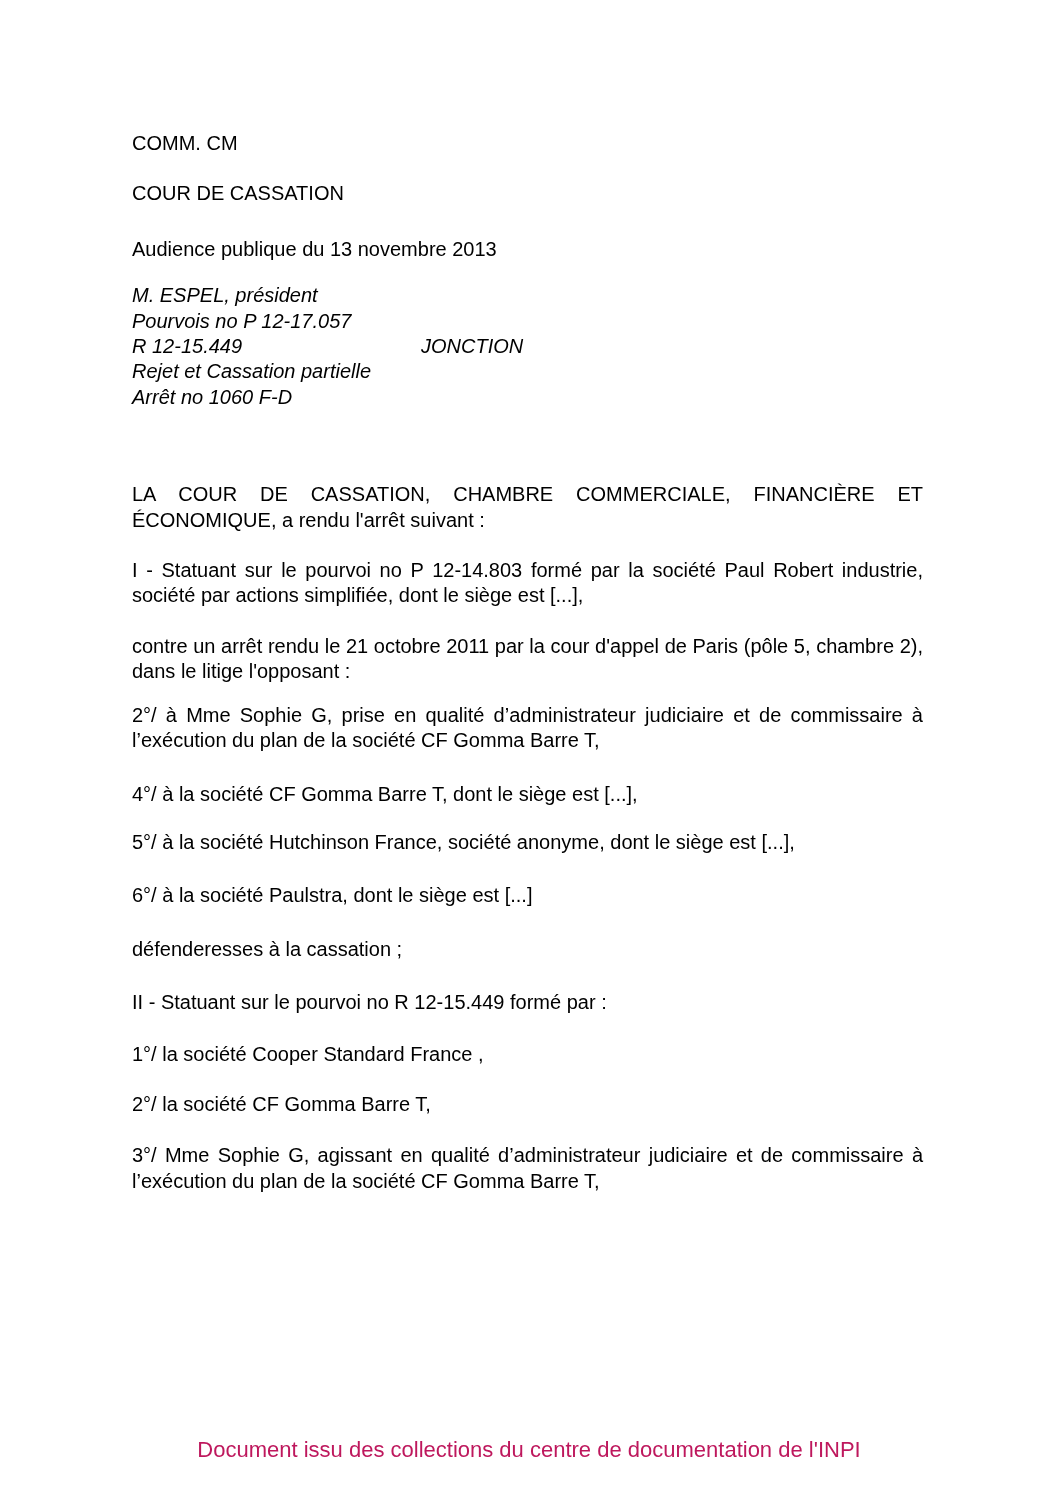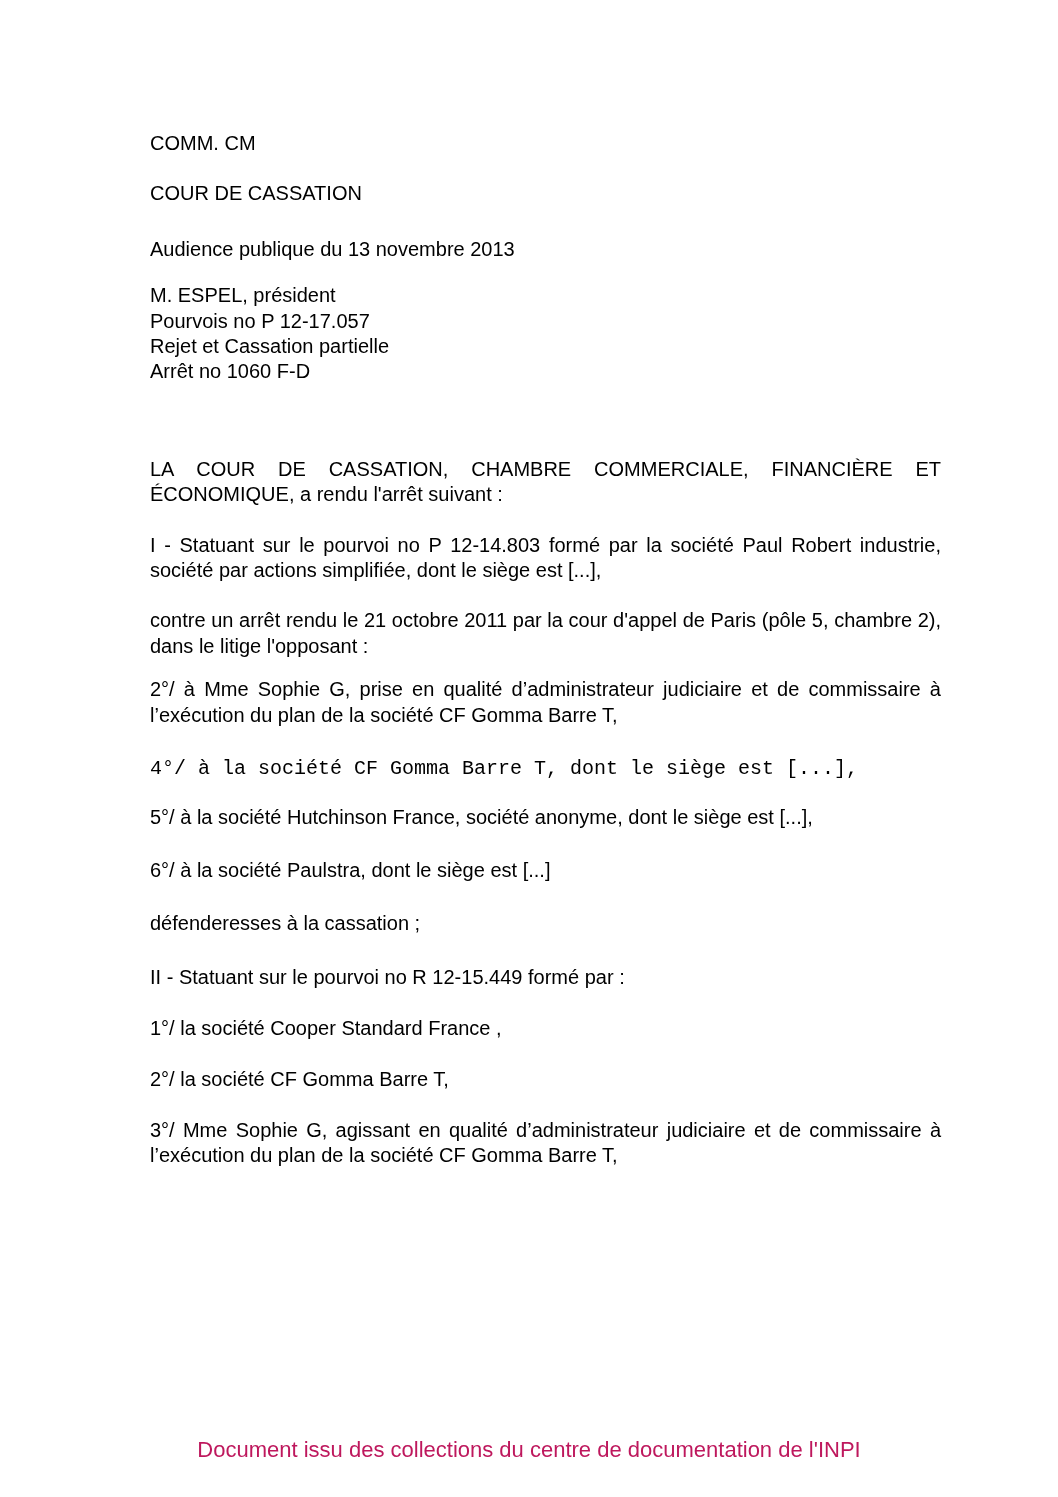--- a/index.html
+++ b/index.html
@@ -12,37 +12,37 @@
     width: 1058px;
     height: 1497px;
     background: #ffffff;
     overflow: hidden;
     font-family: "Liberation Sans", sans-serif;
     color: #000000;
   }
   .content {
     position: absolute;
     top: 131px;
-    left: 150px;
+    left: 132px;
     width: 791px;
     font-size: 20px;
     line-height: 25.4px;
   }
   .content p, .content div { margin: 0; padding: 0; }
   .just { text-align: justify; }
   .hline { text-align: left; }
   
   .mb18 { margin-bottom: 18px !important; }
   .mb21 { margin-bottom: 21px !important; }
-  .mb23 { margin-bottom: 23px !important; font-family: Liberation Mono, monospace; }
+  .mb23 { margin-bottom: 23px !important; }
   .mb25 { margin-bottom: 25px !important; }
   .mb26 { margin-bottom: 26px !important; }
   .mb28 { margin-bottom: 28px !important; }
   .mb30 { margin-bottom: 30px !important; }
-  .mb72 { margin-bottom: 72px !important; }
+  .mb72 { margin-bottom: 72px !important; font-style: italic; }
   .rnum {
     display: inline-block;
     width: 289px;
   }
   .footer {
     position: absolute;
     left: 0;
     right: 0;
     bottom: 30px;
     text-align: center;
@@ -60,20 +60,23 @@
 
     <p class="hline mb25">COMM. CM</p>
 
     <p class="hline mb30">COUR DE CASSATION</p>
 
     <p class="hline mb21">Audience publique du 13 novembre 2013</p>
 
     <div class="hblock mb72">
       <div>M. ESPEL, président</div>
       <div>Pourvois no P 12-17.057</div>
+      <div>
+        <span class="rnum">R 12-15.449</span><span>JONCTION</span>
+      </div>
       <div>Rejet et Cassation partielle</div>
       <div>Arrêt no 1060 F-D</div>
     </div>
 
     <p class="just mb25">LA COUR DE CASSATION, CHAMBRE COMMERCIALE, FINANCIÈRE ET ÉCONOMIQUE, a rendu l'arrêt suivant :</p>
 
     <p class="just mb25">I - Statuant sur le pourvoi no P 12-14.803 formé par la société Paul Robert industrie, société par actions simplifiée, dont le siège est [...],</p>
 
     <p class="just mb18">contre un arrêt rendu le 21 octobre 2011 par la cour d'appel de Paris (pôle 5, chambre 2), dans le litige l'opposant :</p>
 

